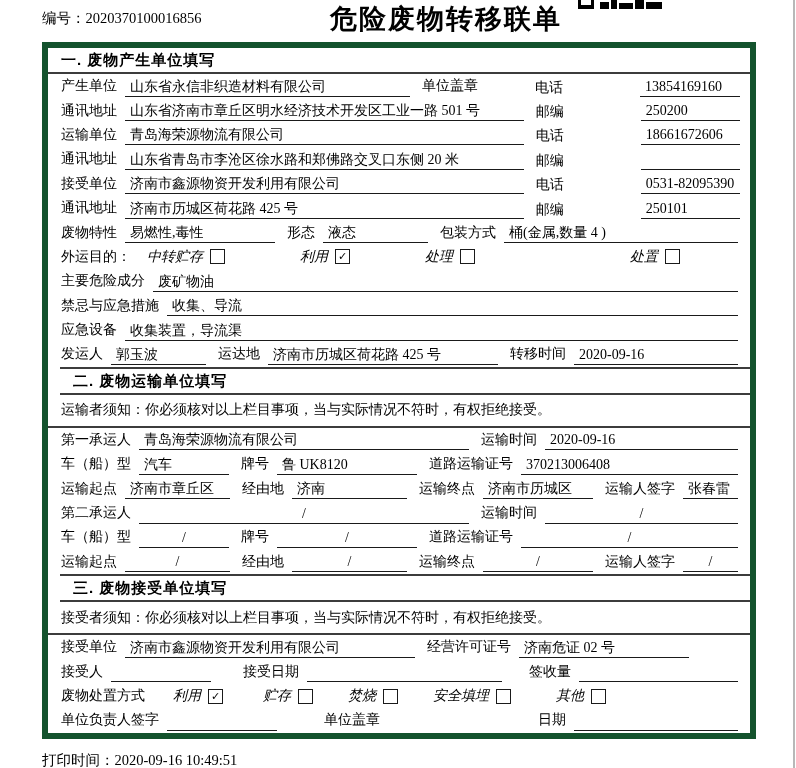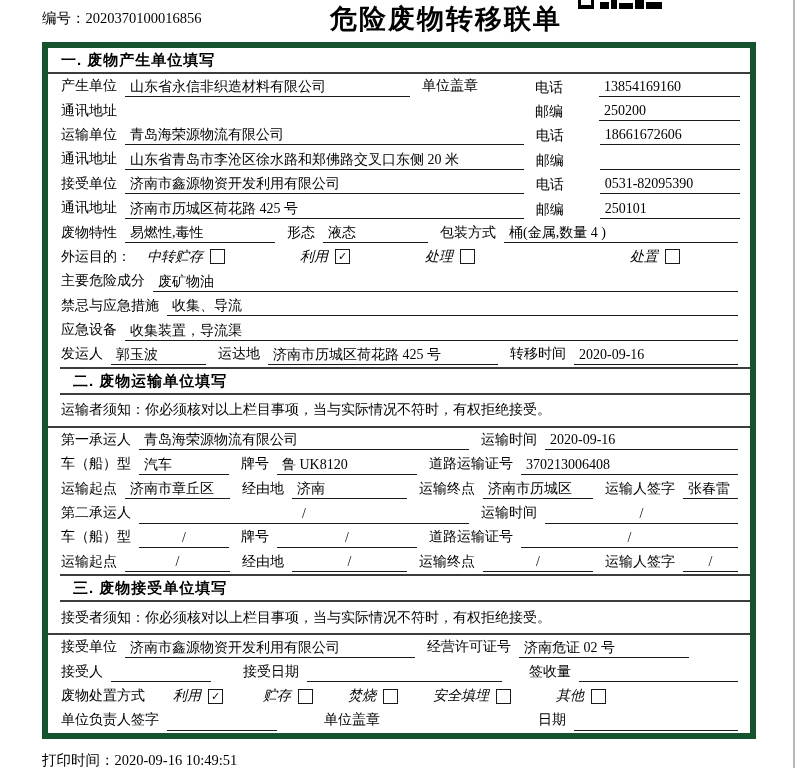--- a/index.html
+++ b/index.html
@@ -15,21 +15,21 @@
         font-family:"Liberation Sans","DejaVu Sans",sans-serif;letter-spacing:1px;}
   .bt{border-top:2px solid #3c3c3c;margin-left:12px;}
   .notice{height:31px;display:flex;align-items:center;padding-left:13px;border-bottom:2px solid #3c3c3c;white-space:nowrap;}
   .row{display:flex;align-items:center;height:24.4px;padding:0 10px 0 13px;white-space:nowrap;}
   .lb{margin-right:8px;white-space:nowrap;}
   .ul{display:inline-block;border-bottom:1px solid #1a1a1a;height:21px;line-height:21px;
       padding:0 5px 0 5px;margin-right:12px;white-space:nowrap;box-sizing:border-box;overflow:visible;}
   .ctr{text-align:center;}
   .fill{flex:1 1 auto;margin-right:2px;}
   .rt{display:flex;align-items:flex-end;margin-left:auto;width:205px;gap:28px;}
-  .rt .ul{flex:1 1 auto;margin-right:0;}
+  .rt .ul{flex:1 1 auto;margin-right:0;margin-left:41px;}
   .w90{width:90px}.w95{width:95px}.w100{width:100px}.w105{width:105px}.w110{width:110px}
   .w115{width:115px}.w140{width:140px}.w150{width:150px}.w170{width:170px}
   .w195{width:195px}.w200{width:200px}.w230{width:230px}.w285{width:285px}.w290{width:290px}
   .w330{width:330px}.w400{width:400px}
   .cb{display:inline-block;width:13px;height:13px;border:1.5px solid #1a1a1a;margin-left:7px;
       text-align:center;line-height:13px;font-size:11px;vertical-align:-1px;
       font-family:"DejaVu Sans",sans-serif;box-sizing:content-box;}
   .opt{display:flex;align-items:center;font-style:italic;}
   .ml8{margin-left:8px}.ml15{margin-left:15px}.ml20{margin-left:20px}
   .ml35{margin-left:35px}.ml40{margin-left:40px}.ml45{margin-left:45px}.ml75{margin-left:75px}
@@ -63,20 +63,21 @@
       <span class="ul w285">山东省永信非织造材料有限公司</span>
       <span class="lb">单位盖章</span>
       <span class="rt">
           <span class="lb">电话</span>
           <span class="ul">13854169160</span>
         </span>
     </div>
 
     <div class="row">
       <span class="lb">通讯地址</span>
+      <span class="ul w400">山东省济南市章丘区明水经济技术开发区工业一路 501 号</span>
       <span class="rt">
           <span class="lb">邮编</span>
           <span class="ul">250200</span>
         </span>
     </div>
 
     <div class="row">
       <span class="lb">运输单位</span>
       <span class="ul w400">青岛海荣源物流有限公司</span>
       <span class="rt">

